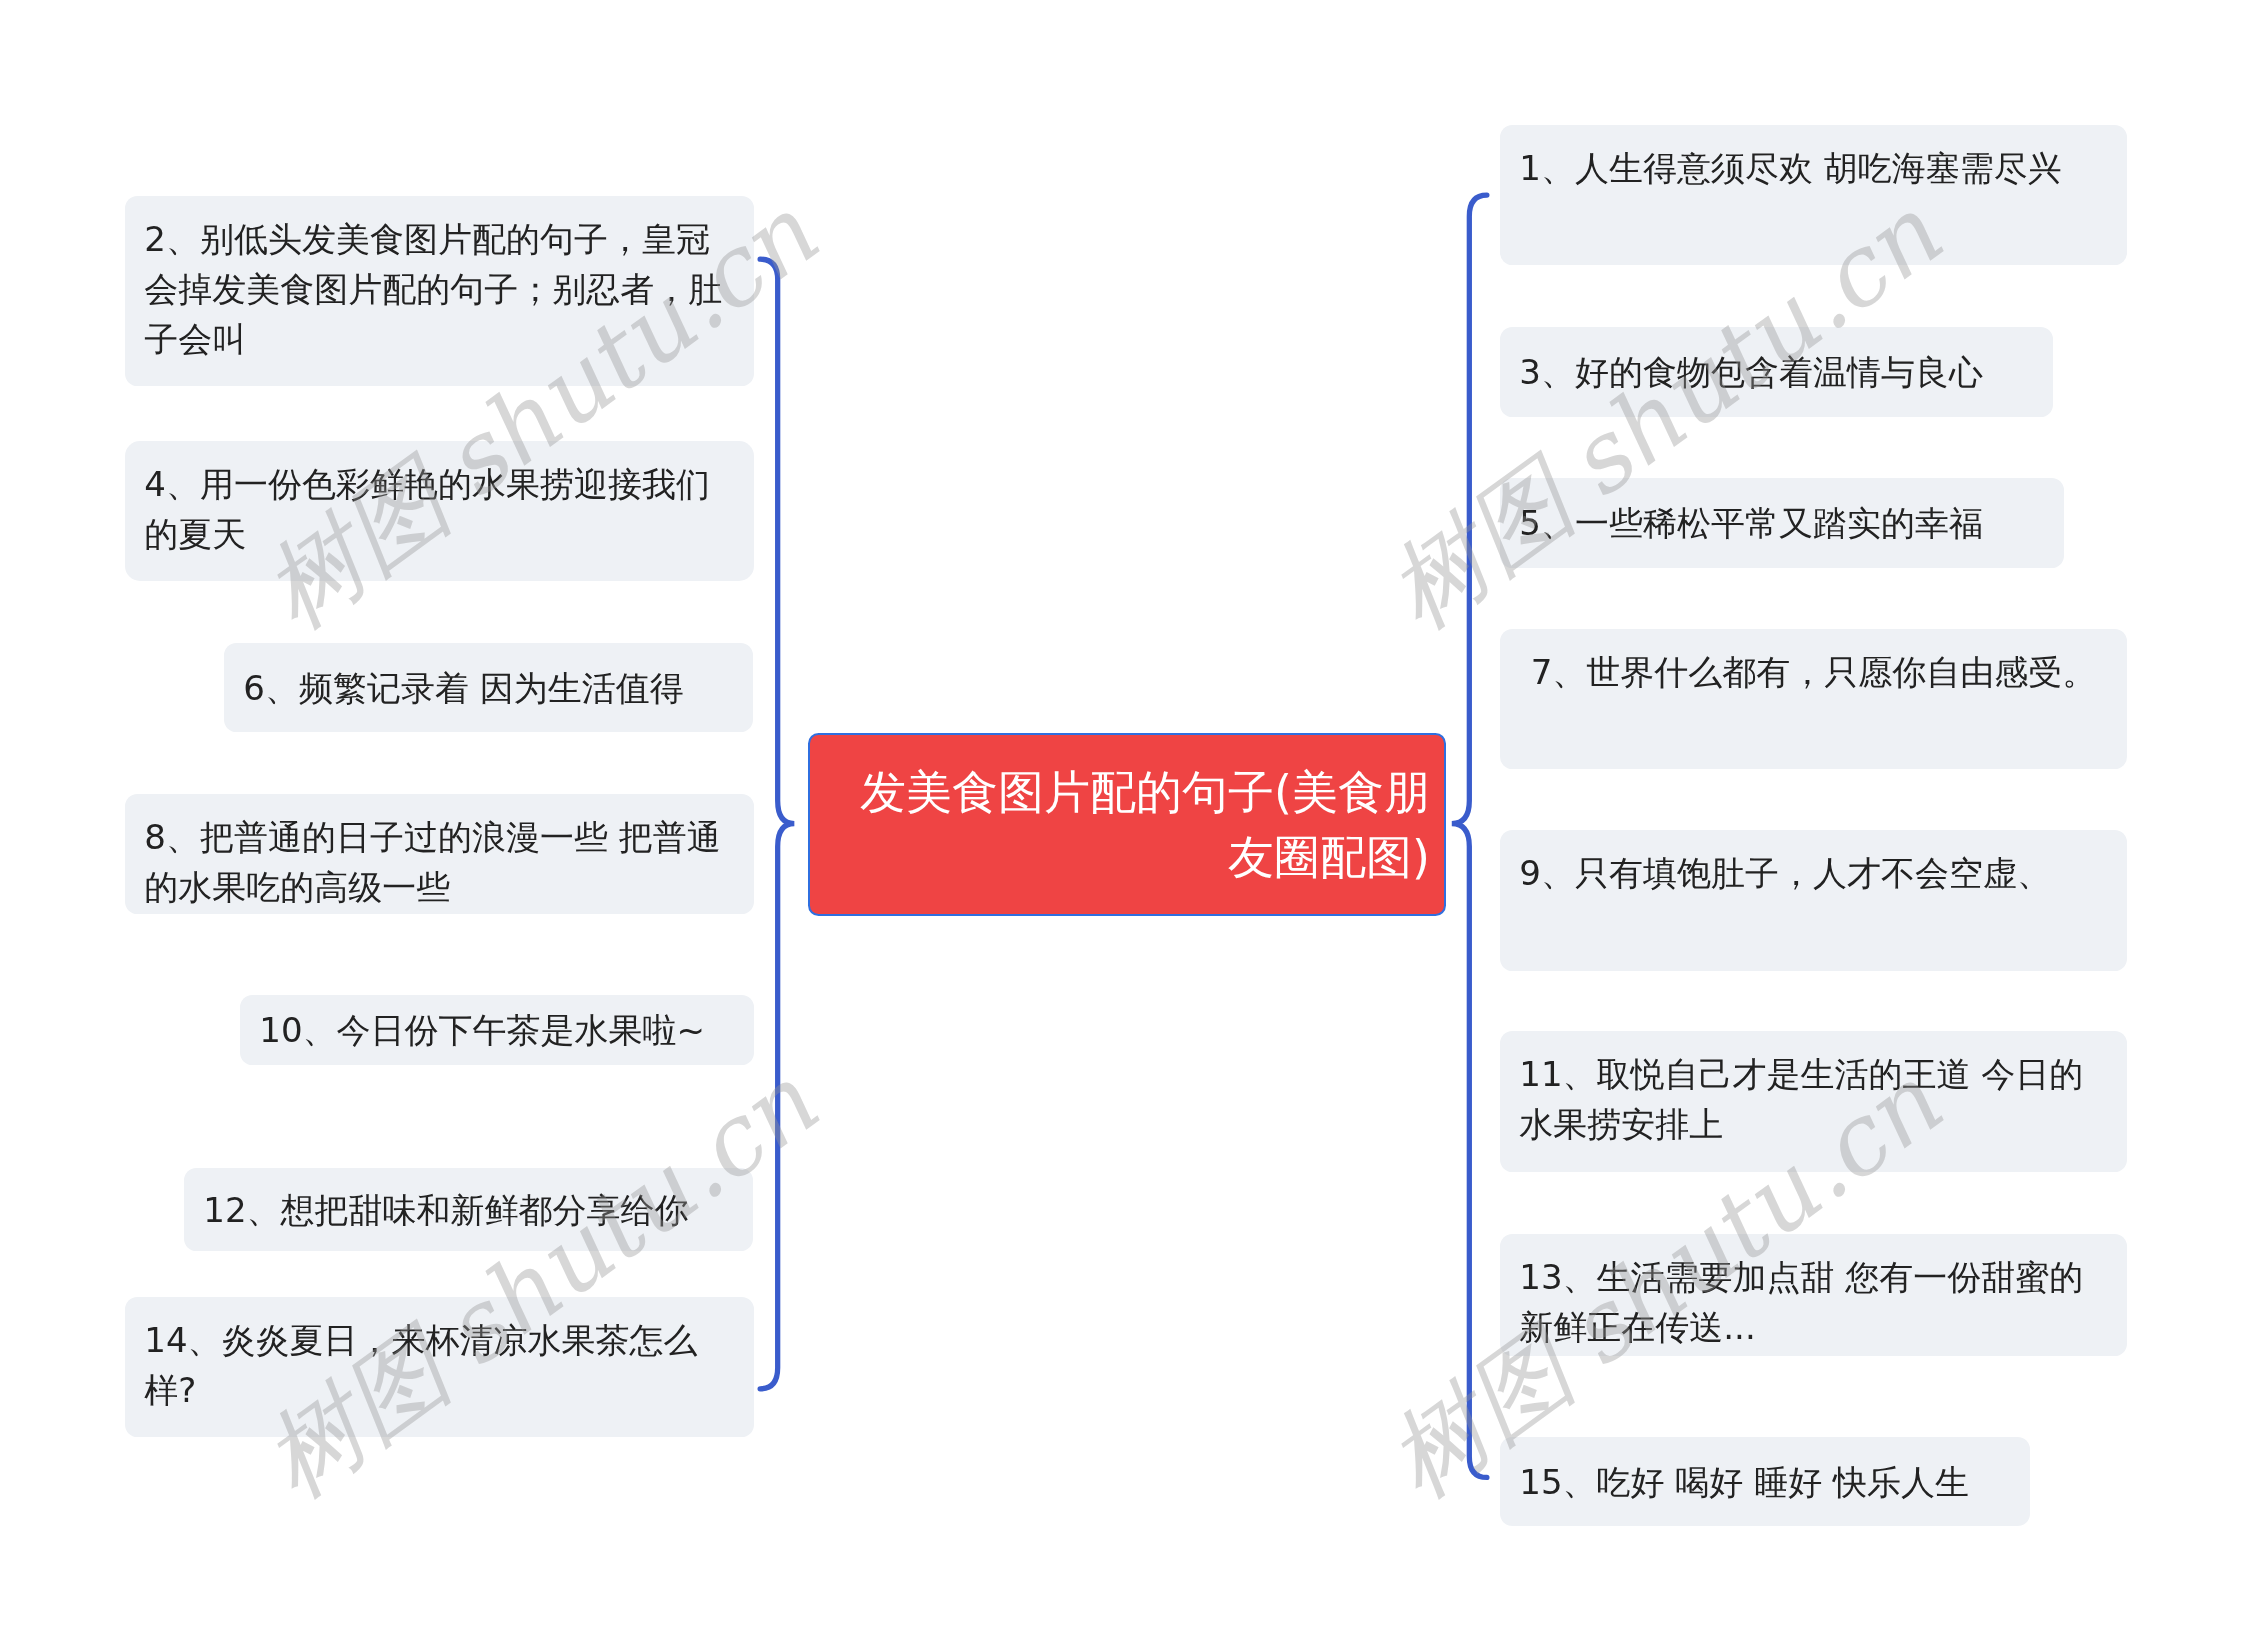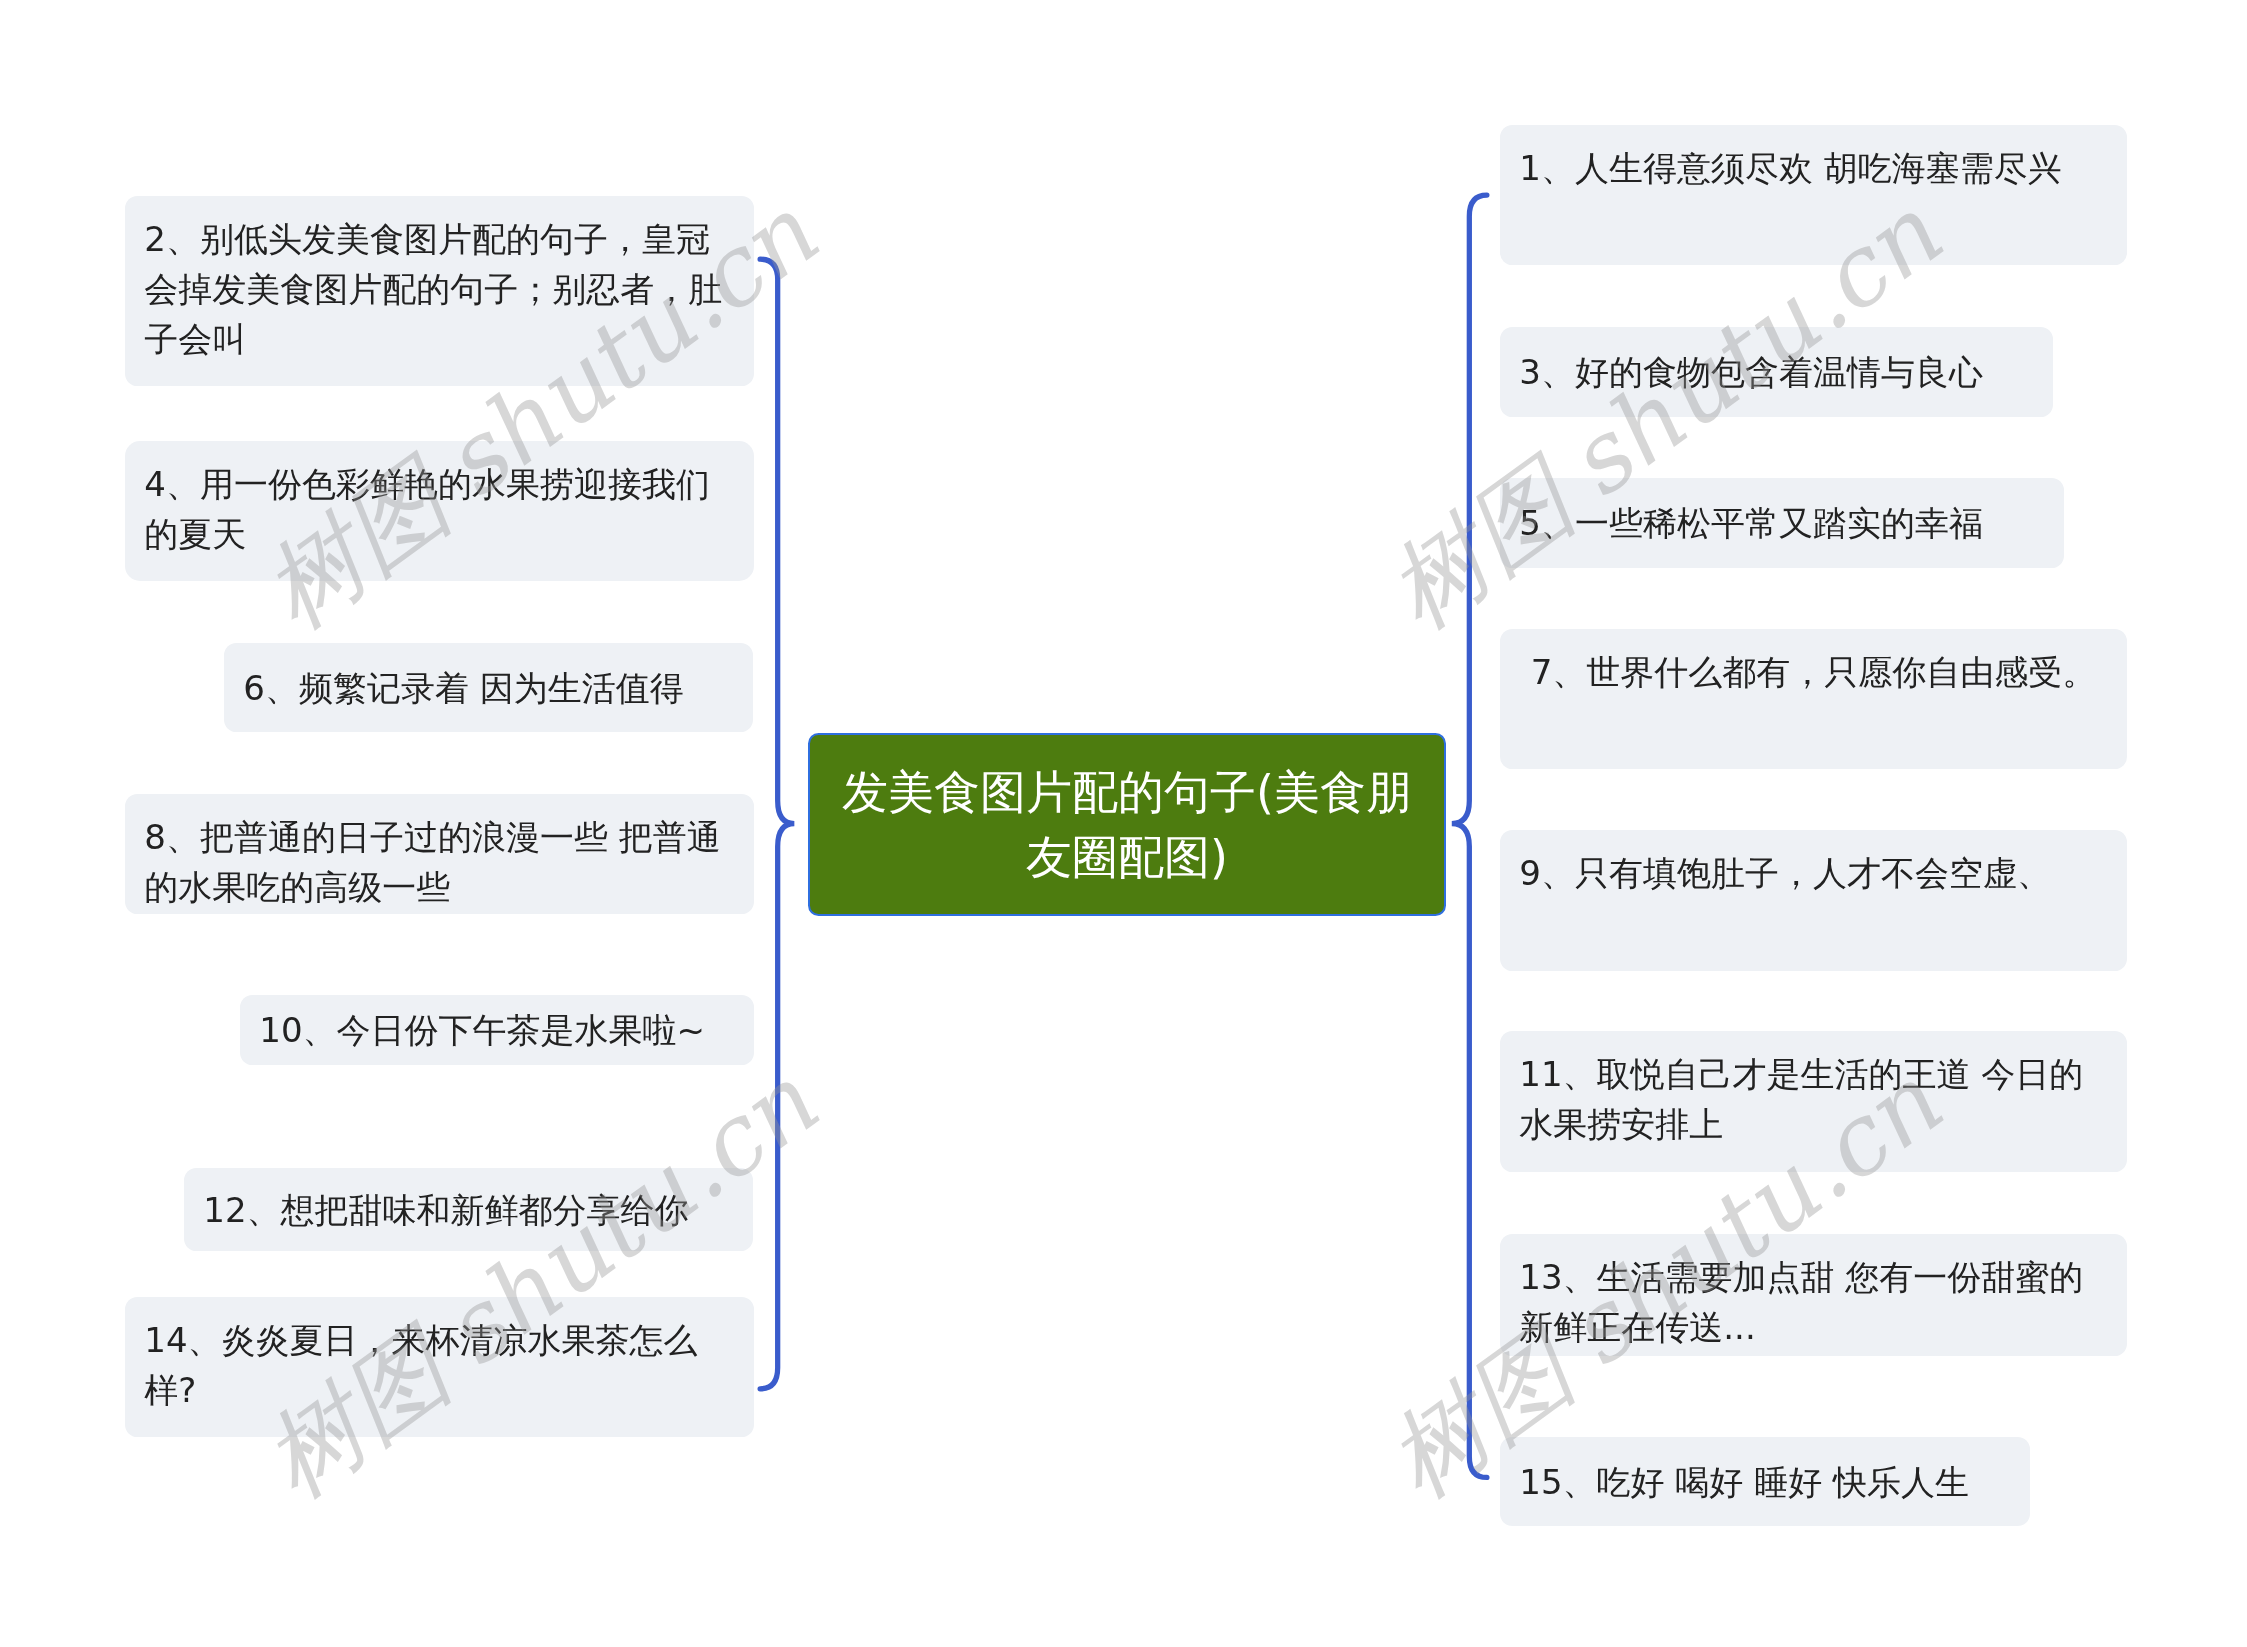--- a/index.html
+++ b/index.html
@@ -21,27 +21,27 @@
     line-height: 50px;
     padding: 17.6px 19.3px;
     letter-spacing: 0px;
     word-break: break-all;
   }
   .node.single { display: flex; align-items: center; }
   .center {
     position: absolute;
     left: 808px; top: 733px; width: 638px; height: 183px;
     box-sizing: border-box;
-    background: #4d7c0f;
+    background: #ef4444;
     border: 2.6px solid #2f6fe0;
     border-radius: 10.5px;
     color: #ffffff;
     font-size: 46px;
     line-height: 65px;
-    text-align: center;
+    text-align: right;
     display: flex; align-items: center; justify-content: center;
     padding: 0 14px;
   }
   svg.links { position: absolute; left: 0; top: 0; }
   .watermark {
     position: absolute;
     color: rgba(150,150,150,0.38);
     font-family: "DejaVu Serif", "Liberation Serif", serif;
     font-style: italic;
     font-size: 98px;

